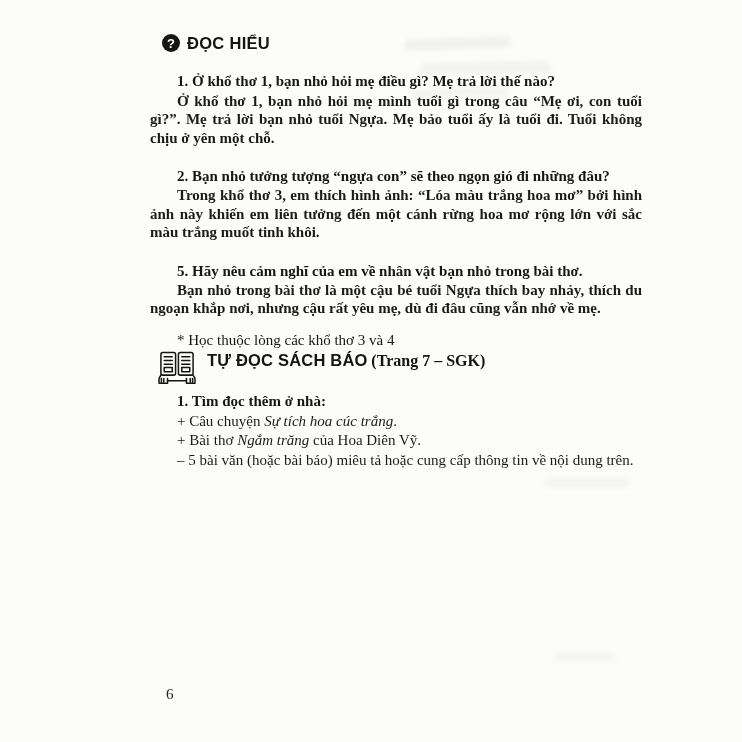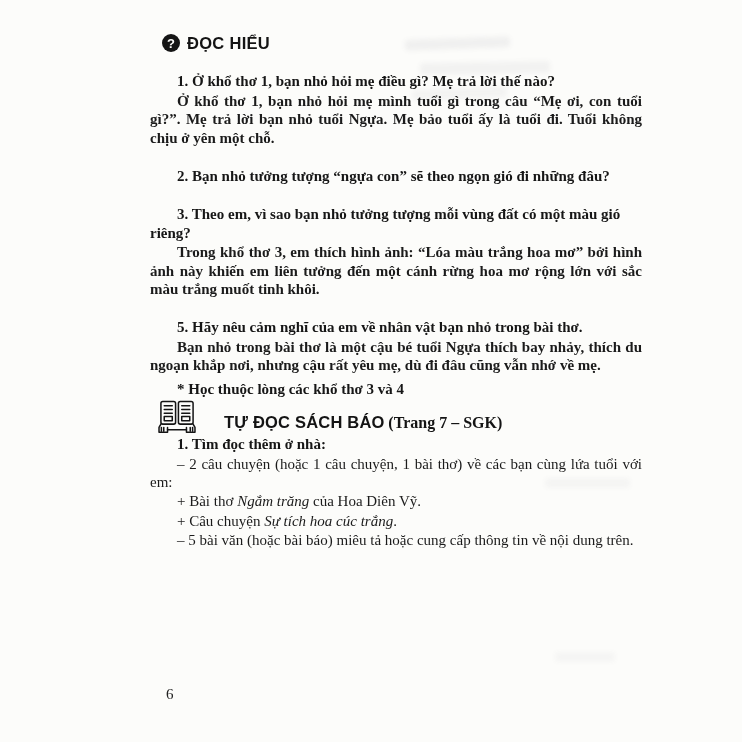--- a/index.html
+++ b/index.html
@@ -27,37 +27,37 @@
     display:inline-flex;align-items:center;justify-content:center;
     width:18px;height:18px;border-radius:50%;
     background:#151515;color:#fcfcfa;
     font-family:"Liberation Sans","DejaVu Sans",sans-serif;
     font-weight:700;font-size:13px;line-height:1;
     flex:0 0 auto;
   }
   p{margin:0;}
   .q{font-weight:700;text-indent:27px;margin-top:20px;color:#161616;}
   .a{text-indent:27px;text-align:justify;margin-top:1px;font-weight:bold;}
-  .note{font-weight:700;margin-left:27px;margin-top:5px;color:#161616;}
+  .note{font-weight:400;margin-left:27px;margin-top:13px;color:#161616;}
   
   .sec2-header{
-    display:flex;align-items:flex-end;gap:26px;
+    display:flex;align-items:flex-start;gap:9px;
     margin-left:6px;margin-top:2px;
   }
   .book-icon{flex:0 0 auto;display:block;}
   .sec2-titles{padding-bottom:3px;white-space:nowrap;}
   .sec2-title{
     font-family:"Liberation Sans","DejaVu Sans",sans-serif;
     font-weight:700;font-size:16.5px;letter-spacing:.2px;color:#141414;
   }
   .sec2-suffix{
     font-family:"Liberation Serif","DejaVu Serif",serif;
     font-weight:700;font-size:16px;color:#141414;
   }
-  .subheading{font-weight:700;text-indent:27px;color:#161616;}
+  .subheading{font-weight:700;text-indent:27px;margin-top:6px;color:#161616;}
   .item{text-indent:27px;text-align:justify;margin-top:1px;}
   .item .it{font-style:italic;}
   .page-number{
     position:absolute;left:166px;top:686px;
     font-size:15px;color:#222;
   }
   
   .ghost{position:absolute;background:#5a5a6a;border-radius:3px;filter:blur(2.5px);}
 </style>
 </head>
@@ -76,21 +76,20 @@
     <div class="sec1-header">
       <span class="q-icon">?</span>
       <span>ĐỌC HIỂU</span>
     </div>
 
     <p class="q">1. Ở khổ thơ 1, bạn nhỏ hỏi mẹ điều gì? Mẹ trả lời thế nào?</p>
     <p class="a">Ở khổ thơ 1, bạn nhỏ hỏi mẹ mình tuổi gì trong câu “Mẹ ơi, con tuổi gì?”. Mẹ trả lời bạn nhỏ tuổi Ngựa. Mẹ bảo tuổi ấy là tuổi đi. Tuổi không chịu ở yên một chỗ.</p>
 
     <p class="q">2. Bạn nhỏ tưởng tượng “ngựa con” sẽ theo ngọn gió đi những đâu?</p>
 
-    <p class="q">3. Theo em, vì sao bạn nhỏ tưởng tượng mỗi vùng đất có một màu gió riêng?</p>
 
     <p class="a">Trong khổ thơ 3, em thích hình ảnh: “Lóa màu trắng hoa mơ” bởi hình ảnh này khiến em liên tưởng đến một cánh rừng hoa mơ rộng lớn với sắc màu trắng muốt tinh khôi.</p>
 
     <p class="q">5. Hãy nêu cảm nghĩ của em về nhân vật bạn nhỏ trong bài thơ.</p>
     <p class="a">Bạn nhỏ trong bài thơ là một cậu bé tuổi Ngựa thích bay nhảy, thích du ngoạn khắp nơi, nhưng cậu rất yêu mẹ, dù đi đâu cũng vẫn nhớ về mẹ.</p>
 
     <p class="note">* Học thuộc lòng các khổ thơ 3 và 4</p>
 
     <div class="sec2-header">
       <svg class="book-icon" width="42" height="35" viewBox="0 0 44 37" fill="none" stroke="#151515" stroke-width="1.6" stroke-linecap="round" stroke-linejoin="round">
@@ -117,27 +116,24 @@
       </svg>
       <span class="sec2-titles">
         <span class="sec2-title">TỰ ĐỌC SÁCH BÁO</span>
         <span class="sec2-suffix">(Trang 7 – SGK)</span>
       </span>
     </div>
 
     <p class="subheading">1. Tìm đọc thêm ở nhà:</p>
 
     <p class="item">
-      <span>– 2 câu chuyện (hoặc 1 câu chuyện, 1 bài thơ) về các bạn cùng lứa tuổi với em:</span><span class="it"></span><span></span>
+      <span>+ Câu chuyện </span><span class="it">Sự tích hoa cúc trắng</span><span>.</span>
     </p>
     <p class="item">
       <span>+ Bài thơ </span><span class="it">Ngắm trăng</span><span> của Hoa Diên Vỹ.</span>
-    </p>
-    <p class="item">
-      <span>+ Câu chuyện </span><span class="it">Sự tích hoa cúc trắng</span><span>.</span>
     </p>
     <p class="item">
       <span>– 5 bài văn (hoặc bài báo) miêu tả hoặc cung cấp thông tin về nội dung trên.</span><span class="it"></span><span></span>
     </p>
 
   </div>
 
   <div class="page-number">6</div>
 
 </div>

